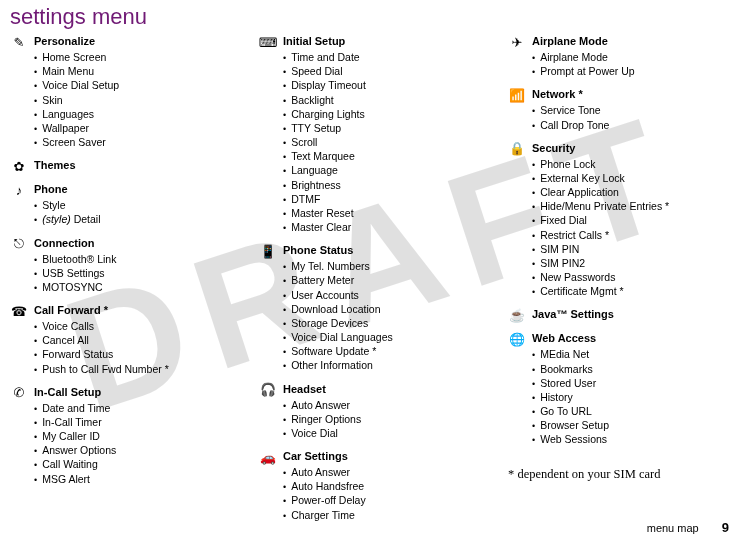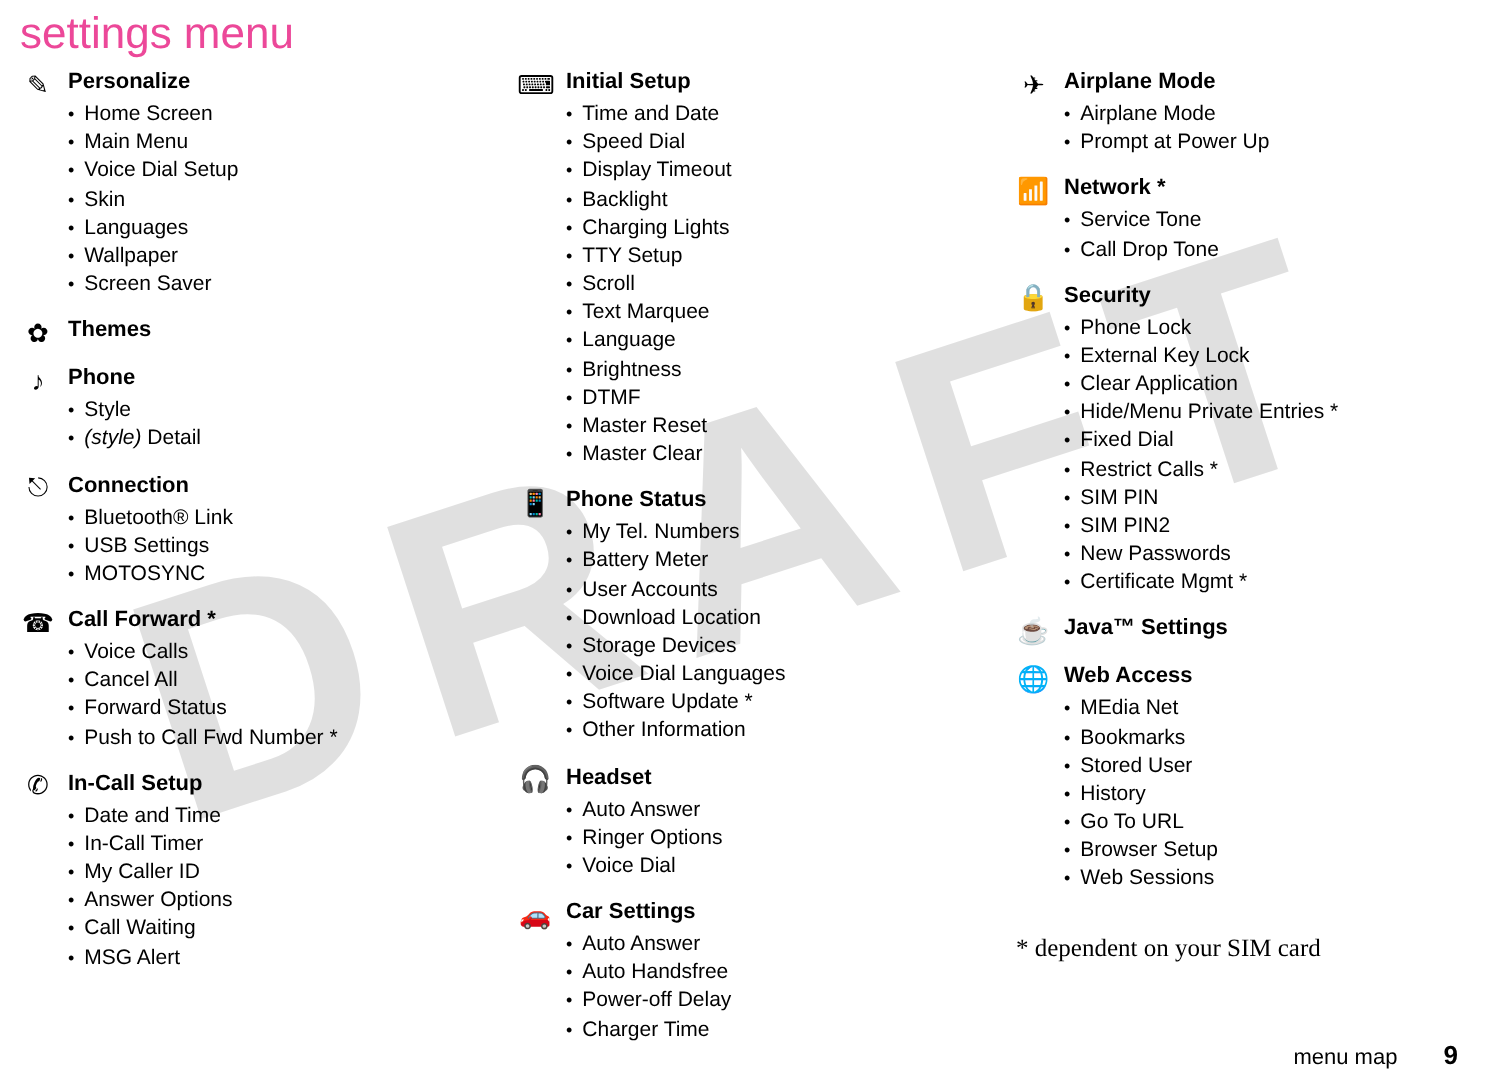--- a/index.html
+++ b/index.html
@@ -23,21 +23,21 @@
       pointer-events: none;
       z-index: 0;
       white-space: nowrap;
     }
     .page-title {
       position: absolute;
       top: 4px;
       left: 10px;
       font-size: 22px;
       font-weight: normal;
-      color: #ec4899;
+      color: #701a75;
     }
     .content {
       position: absolute;
       top: 35px;
       left: 10px;
       right: 10px;
       display: flex;
       gap: 20px;
       z-index: 1;
     }

